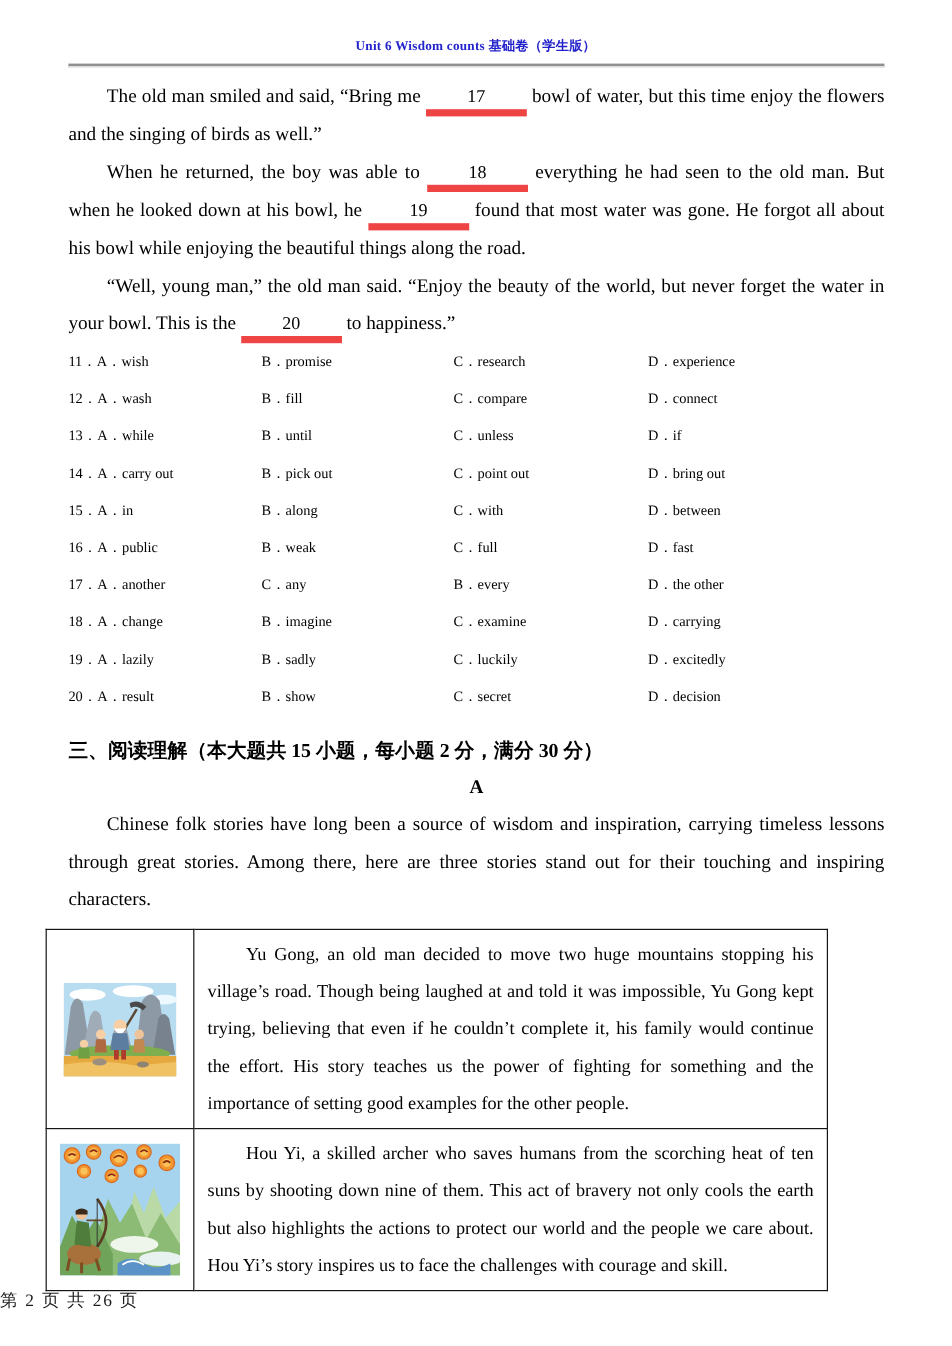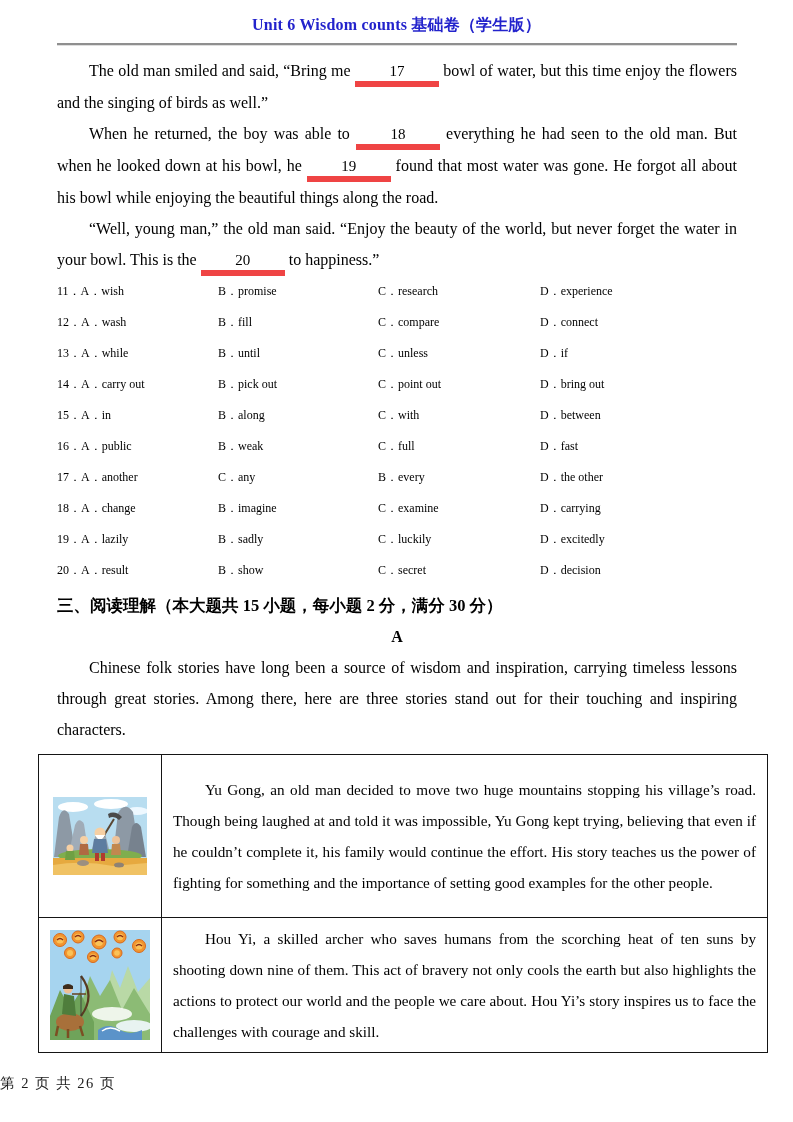--- a/index.html
+++ b/index.html
@@ -2,21 +2,21 @@
 <html><head>
 <meta charset="utf-8">
 <style>
   html,body { margin:0; padding:0; background:#ffffff; }
   .page {
     position:relative; width:793px; height:1122px; background:#ffffff;
     font-family:"Liberation Serif","DejaVu Serif",serif; color:#000;
     overflow:hidden;
   }
   .header-title {
-    text-align:center; padding-top:15px; font-weight:bold; font-size:16px;
+    text-align:center; padding-top:31px; font-weight:bold; font-size:11px;
     letter-spacing:0.2px;
   }
   .header-rule {
     margin:7px 56px 0 57px; height:2px; background:#8f8f8f;
     border-bottom:1px solid #dedede;
   }
   .page-body { margin:0 56px 0 57px; }
   .para {
     margin:0; font-size:16px; line-height:31px; text-align:justify;
     text-indent:32px;
@@ -28,24 +28,24 @@
     font-size:15px;
   }
   .questions { margin-top:0; }
   .q-row { display:flex; line-height:31px; font-size:12px; }
   .q-cell { white-space:nowrap; }
   .q-cell:nth-child(1){ width:161px; }
   .q-cell:nth-child(2){ width:160px; }
   .q-cell:nth-child(3){ width:162px; }
   .q-cell:nth-child(4){ flex:1; }
   .section-heading {
-    margin-top:5px; font-weight:bold; font-size:16.5px; line-height:30px;
+    margin-top:15px; font-weight:bold; font-size:16.5px; line-height:30px;
   }
   .passage-label { text-align:center; font-weight:bold; font-size:16px; line-height:31px; }
-  .stories { border-collapse:collapse; table-layout:fixed; width:730px; margin:9px 0 0 -19px; }
+  .stories { border-collapse:collapse; table-layout:fixed; width:652px; margin:9px 0 0 -19px; }
   .stories td { border:1.5px solid #151515; }
   .cell-img { width:120px; text-align:center; vertical-align:middle; }
   .cell-text {
     padding:5px 11px; font-size:15.2px; line-height:31px;
     text-align:justify; text-indent:32px; vertical-align:middle;
   }
   .row-1 { height:163px; }
   .row-2 { height:135px; }
   .illu { display:inline-block; vertical-align:middle; }
   .footer {

